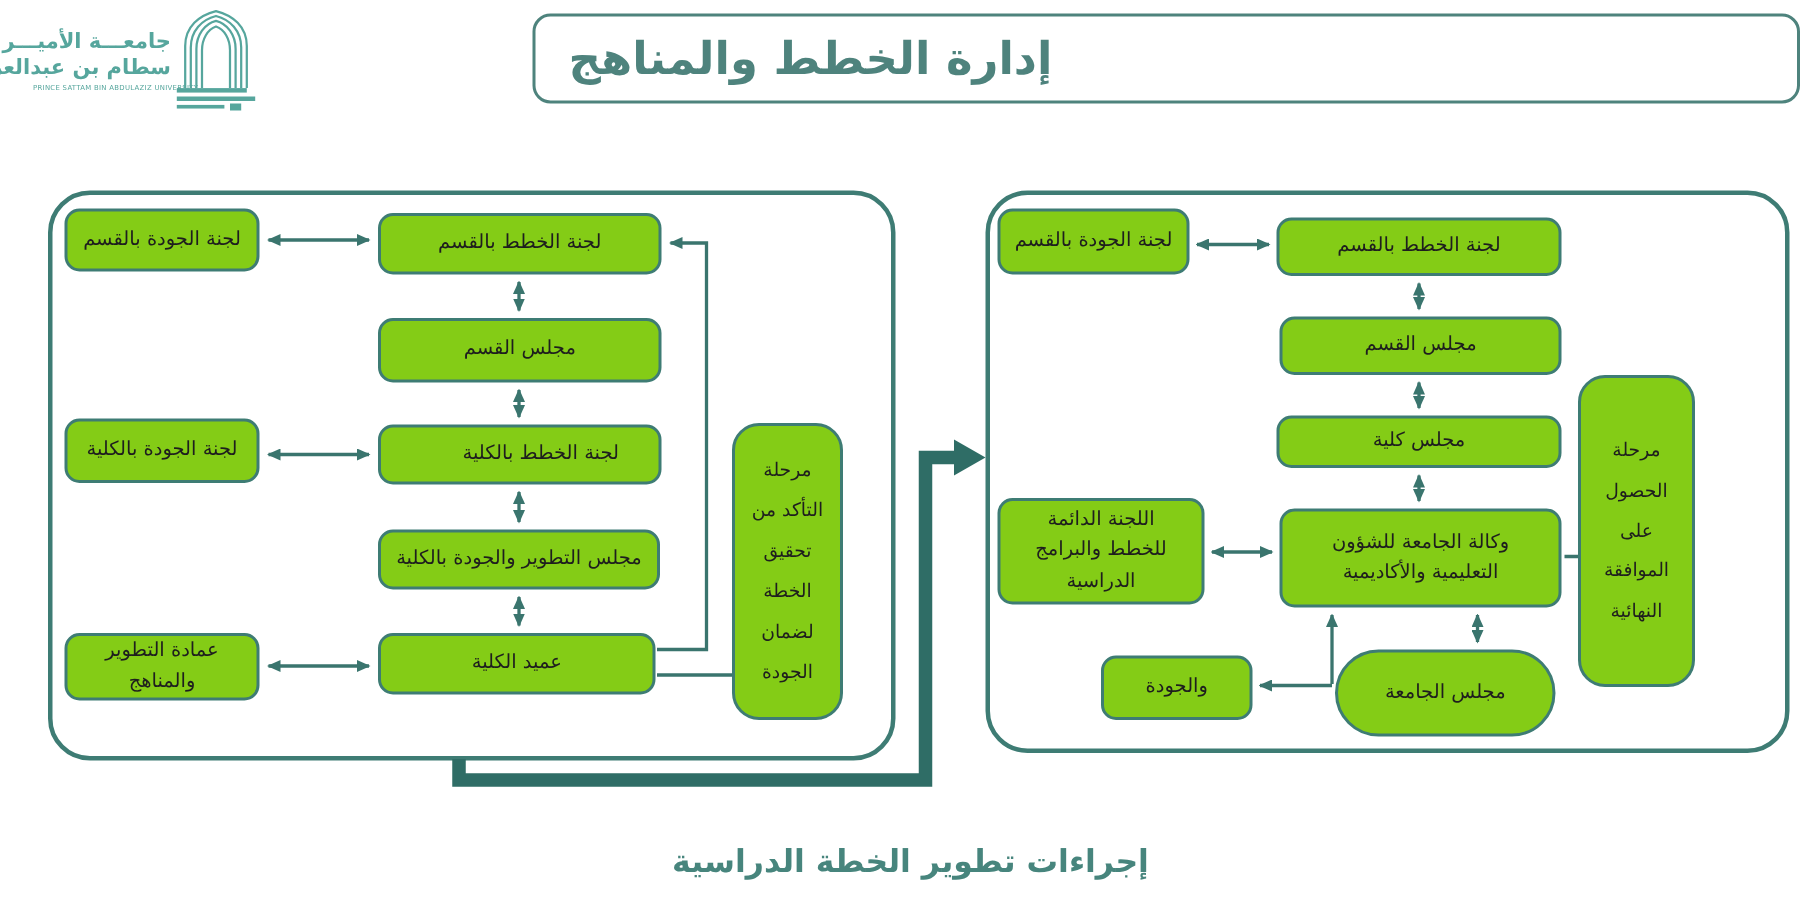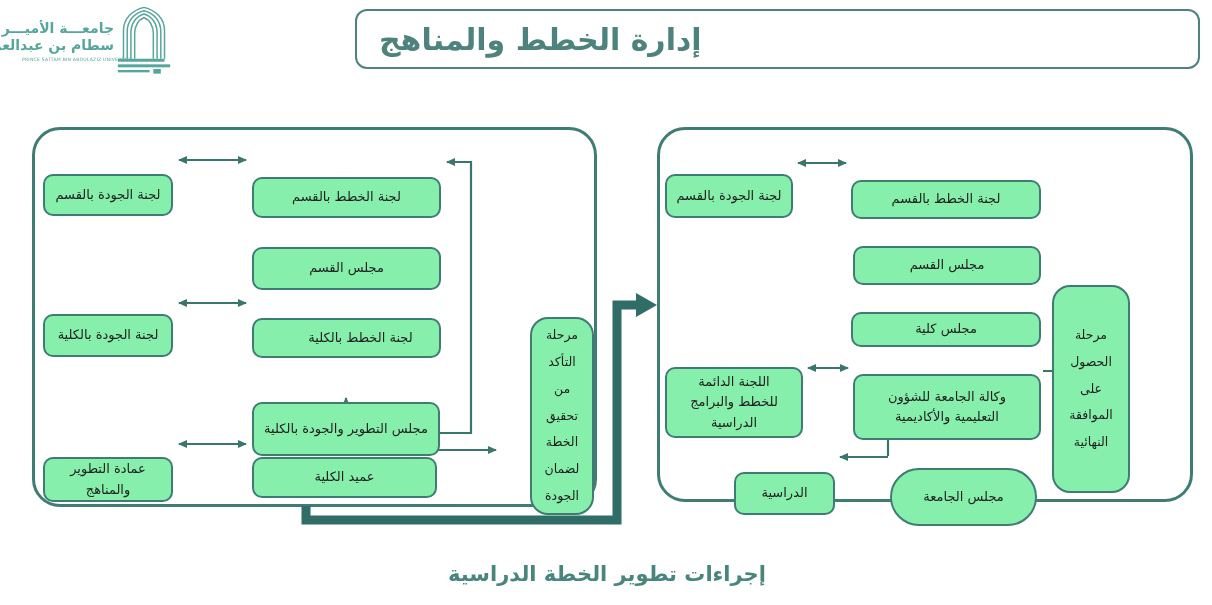--- a/index.html
+++ b/index.html
@@ -27,24 +27,24 @@
   .logo-text .en{font-size:4.6px;letter-spacing:.2px;direction:ltr;text-align:right;
     margin-top:2px;white-space:nowrap;}
   .logo-mark{width:56px;height:70px;margin-left:2px;}
 
   
   .panel{position:absolute;border:3px solid var(--teal);border-radius:28px;background:transparent;}
   .panel.left{left:32px;top:127px;width:565px;height:380px;}
   .panel.right{left:657px;top:127px;width:536px;height:375px;}
 
   
-  .node{position:absolute;background:#86efac;border:2.5px solid var(--teal);
+  .node{position:absolute;background:#84cc16;border:2.5px solid var(--teal);
     border-radius:10px;display:flex;align-items:center;justify-content:center;
     text-align:center;direction:rtl;color:#1e1e1e;font-size:13px;line-height:1.55;
-    padding:2px 8px;z-index:3;margin-top:35px;}
+    padding:2px 8px;z-index:3;}
   .node.tall{border-radius:18px;font-size:12.5px;line-height:2.15;padding:4px 7px;}
   .node.stadium{border-radius:29px;}
 
   svg.wires{position:absolute;left:0;top:0;z-index:2;}
 
   .caption{position:absolute;left:1px;top:562px;width:1212px;text-align:center;
     font-size:21px;font-weight:bold;color:#47857D;direction:rtl;}
 </style>
 </head>
 <body>
@@ -113,30 +113,30 @@
       <path d="M306,506 L306,520 L617,520 L617,305 L638,305" stroke="#2F6D66" stroke-width="9" fill="none"></path>
       <polygon points="636,293 657,305 636,317" fill="#2F6D66"></polygon>
     </g>
   </svg>
 
   <div class="node" style="left:43px;top:139px;width:130px;height:42px;">لجنة الجودة بالقسم</div>
   <div class="node" style="left:252px;top:142px;width:189px;height:41px;">لجنة الخطط بالقسم</div>
   <div class="node" style="left:252px;top:212px;width:189px;height:43px;">مجلس القسم</div>
   <div class="node" style="left:252px;top:283px;width:189px;height:40px;padding-left:36px;">لجنة الخطط بالكلية</div>
   <div class="node" style="left:43px;top:279px;width:130px;height:43px;">لجنة الجودة بالكلية</div>
-  <div class="node" style="left:252px;top:367px;width:188px;height:54px;">مجلس التطوير والجودة بالكلية</div>
+  <div class="node" style="left:252px;top:353px;width:188px;height:40px;">مجلس التطوير والجودة بالكلية</div>
   <div class="node" style="left:252px;top:422px;width:185px;height:41px;">عميد الكلية</div>
   <div class="node" style="left:43px;top:422px;width:130px;height:45px;padding:2px 18px;">عمادة التطوير والمناهج</div>
-  <div class="node tall" style="left:530px;top:282px;width:64px;height:198px;">مرحلة التأكد من تحقيق الخطة لضمان الجودة</div>
+  <div class="node tall" style="left:488px;top:282px;width:74px;height:198px;">مرحلة التأكد من تحقيق الخطة لضمان الجودة</div>
 
   <div class="node" style="left:665px;top:139px;width:128px;height:44px;">لجنة الجودة بالقسم</div>
   <div class="node" style="left:851px;top:145px;width:190px;height:39px;">لجنة الخطط بالقسم</div>
   <div class="node" style="left:853px;top:211px;width:188px;height:39px;">مجلس القسم</div>
   <div class="node" style="left:851px;top:277px;width:190px;height:35px;">مجلس كلية</div>
   <div class="node" style="left:853px;top:339px;width:188px;height:66px;padding:2px 13px;">وكالة الجامعة للشؤون التعليمية والأكاديمية</div>
   <div class="node" style="left:665px;top:332px;width:138px;height:71px;padding:2px 14px;">اللجنة الدائمة للخطط والبرامج الدراسية</div>
-  <div class="node" style="left:734px;top:437px;width:101px;height:43px;">الدراسية</div>
+  <div class="node" style="left:734px;top:437px;width:101px;height:43px;">والجودة</div>
   <div class="node stadium" style="left:890px;top:433px;width:147px;height:58px;">مجلس الجامعة</div>
   <div class="node tall" style="left:1052px;top:250px;width:78px;height:208px;">مرحلة الحصول على الموافقة النهائية</div>
 
   <div class="caption">إجراءات تطوير الخطة الدراسية</div>
 
 </div>
 
 </body></html>

